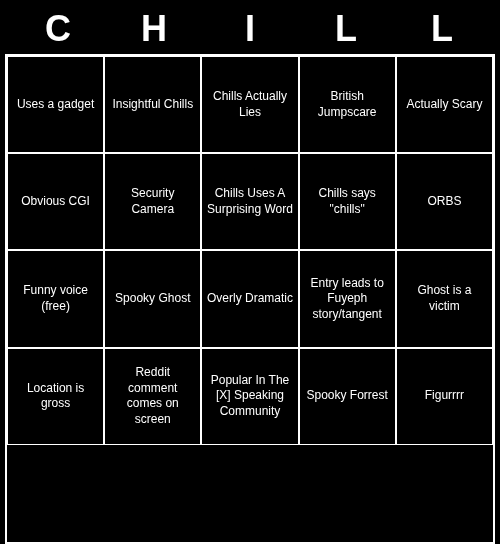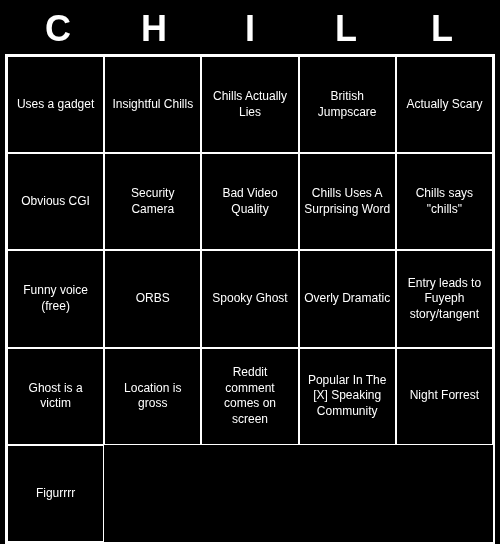--- a/index.html
+++ b/index.html
@@ -60,27 +60,26 @@
 </div>
 
 <div class="bingo-grid" id="bingo-grid">
 <div class="cell">Uses a gadget</div>
     <div class="cell">Insightful Chills</div>
     <div class="cell">Chills Actually Lies</div>
     <div class="cell">British Jumpscare</div>
     <div class="cell">Actually Scary</div>
     <div class="cell">Obvious CGI</div>
     <div class="cell">Security Camera</div>
-    <div class="cell">Bad Video Quality</div>
     <div class="cell">Chills Uses A Surprising Word</div>
     <div class="cell">Chills says "chills"</div>
+    <div class="cell">ORBS</div>
     <div class="cell">Funny voice (free)</div>
-    <div class="cell">ORBS</div>
     <div class="cell">Spooky Ghost</div>
     <div class="cell">Overly Dramatic</div>
     <div class="cell">Entry leads to Fuyeph story/tangent</div>
     <div class="cell">Ghost is a victim</div>
     <div class="cell">Location is gross</div>
     <div class="cell">Reddit comment comes on screen</div>
     <div class="cell">Popular In The [X] Speaking Community</div>
-    <div class="cell">Night Forrest</div>
+    <div class="cell">Spooky Forrest</div>
     <div class="cell">Figurrrr</div>
   </div>
 
 </body></html>

